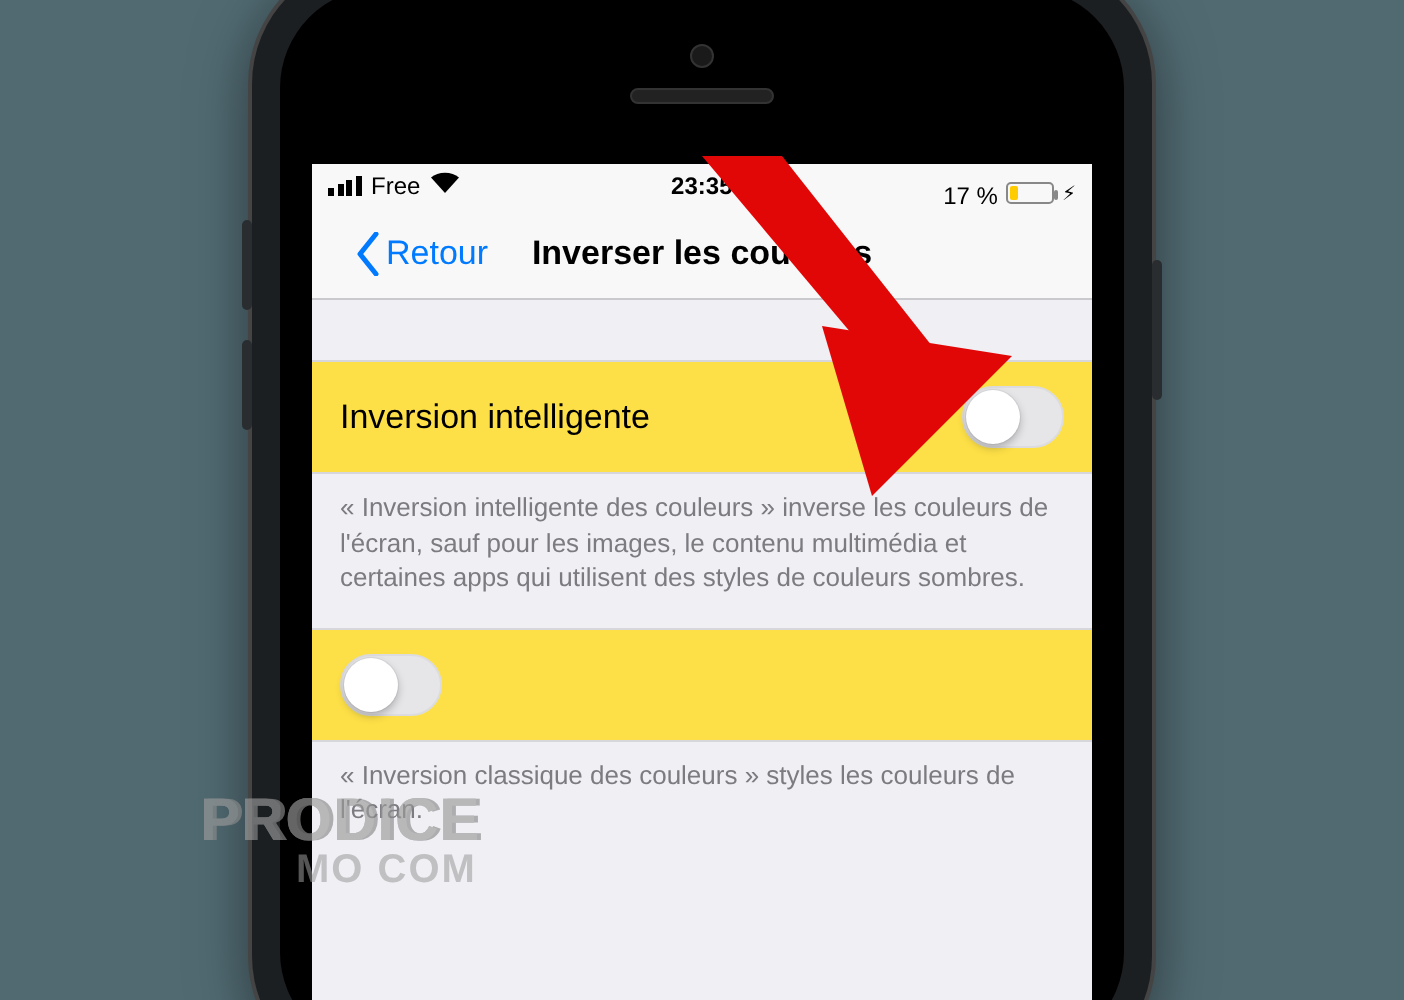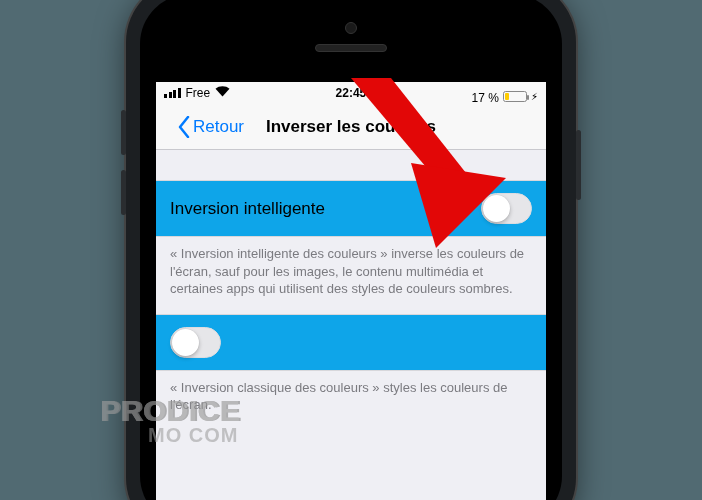--- a/index.html
+++ b/index.html
@@ -68,21 +68,21 @@
     padding-left:21px; gap:2px;
   }
   .back svg { width:14px; height:22px; }
   .navtitle {
     position:absolute; left:0; right:0; text-align:center;
     font-size:17px; font-weight:600; color:#000; pointer-events:none;
   }
   
   .gap { height:30px; }
   .cell {
-    background:#0ea5e9; border-top:1px solid #d7d7db; border-bottom:1px solid #d7d7db;
+    background:#fde047; border-top:1px solid #d7d7db; border-bottom:1px solid #d7d7db;
     padding:12px 14px; display:flex; align-items:center; justify-content:space-between;
     font-size:17px; color:#000;
   }
   .footer {
     padding:8px 14px 16px 14px; font-size:13px; color:#7b7b80; line-height:1.35;border-radius:31px;
   }
   .toggle {
     width:51px; height:31px; border-radius:31px; background:#e6e6e9;
     border:1px solid #dcdce0; position:relative;
   }
@@ -125,21 +125,21 @@
               <span></span>
               <span></span>
             </span>
           <span>Free</span>
           <span>
             <svg width="15" height="11" viewBox="0 0 15 11">
                 <path d="M7.5 10.5 L0.5 2.8 C4 -0.5 11 -0.5 14.5 2.8 Z" fill="#000"></path>
               </svg>
           </span>
         </div>
-        <div style="font-weight:600;">22:45</div>
+        <div style="font-weight:600;">23:35</div>
         <div class="right">
           <span>17 %</span>
           <span class="battery">
               <span class="fill"></span>
             </span>
           <span style="font-size:10px;">⚡︎</span>
         </div>
       </div>
 
       <div class="navbar">

